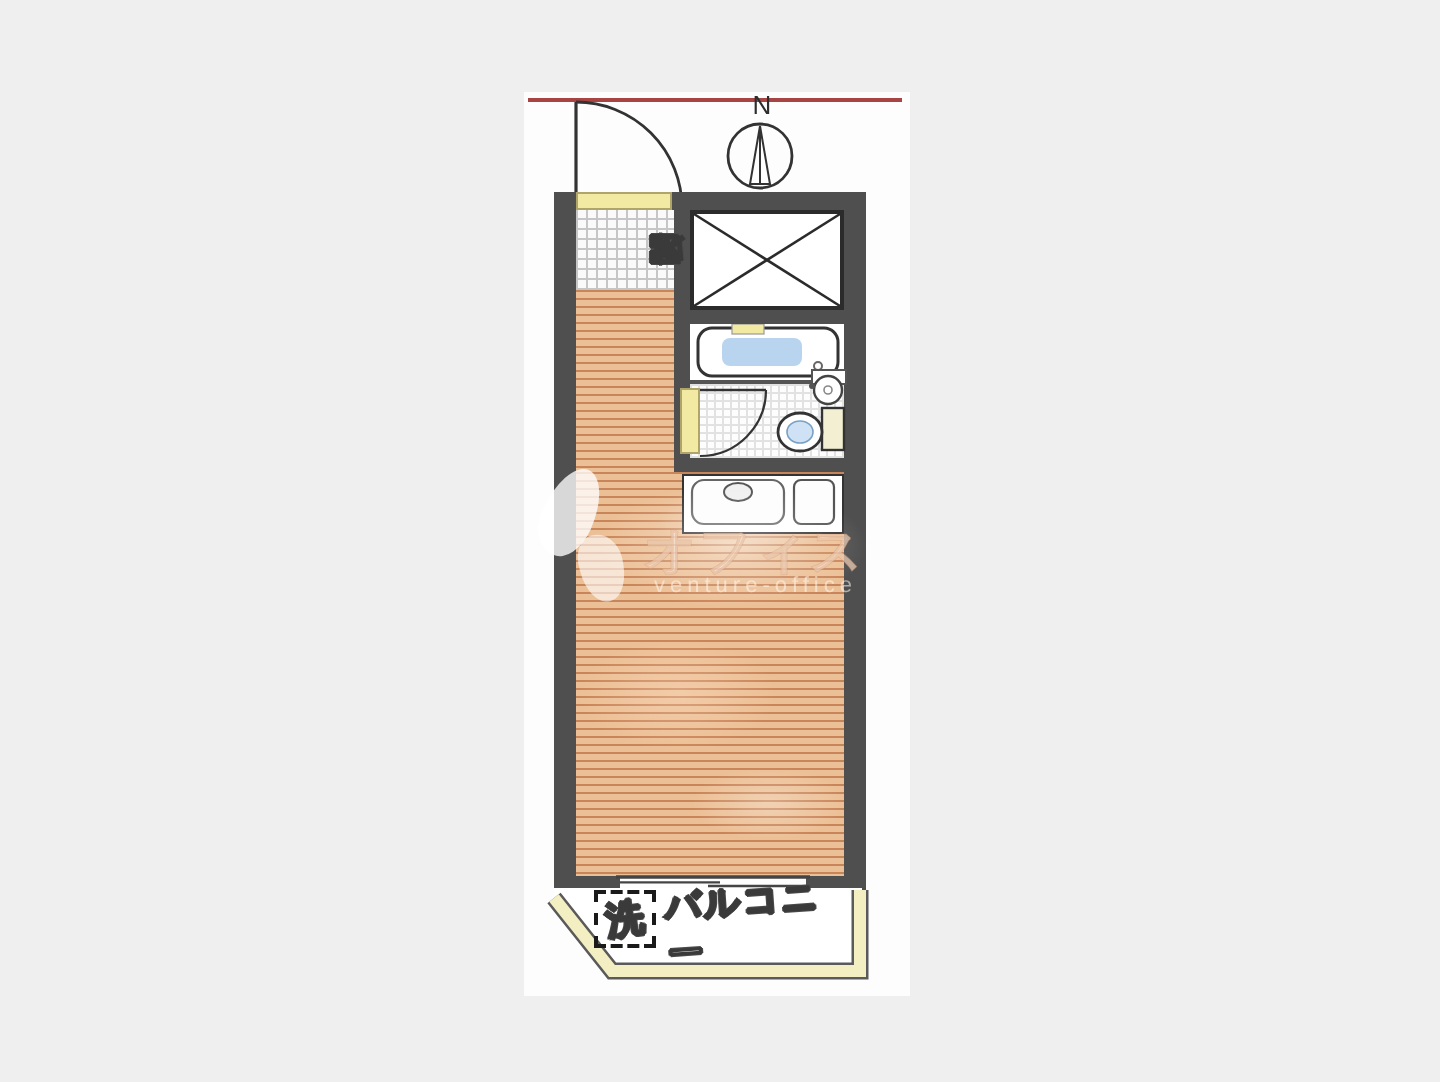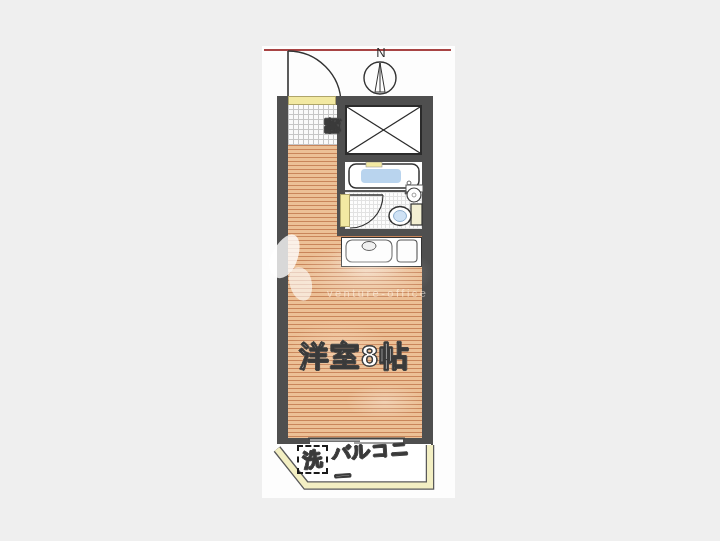--- a/index.html
+++ b/index.html
@@ -152,21 +152,20 @@
   </div>
 
   <div class="abs kitchen">
     <svg width="78" height="27">
       <rect x="4" y="2" width="46" height="22" rx="6" fill="#fdfdfd" stroke="#666" stroke-width="1.1"></rect>
       <ellipse cx="27" cy="8" rx="7" ry="4.5" fill="#f0f0f0" stroke="#555" stroke-width="1"></ellipse>
       <rect x="55" y="2" width="20" height="22" rx="3.5" fill="#fdfdfd" stroke="#555" stroke-width="1.1"></rect>
     </svg>
   </div>
 
-  <div class="abs room-label outline-text">洋室8帖</div>
 
   <svg class="abs window-svg" width="97" height="10">
     <line x1="0" y1="1.5" x2="97" y2="1.5" stroke="#444" stroke-width="1.8"></line>
     <line x1="0" y1="8" x2="97" y2="8" stroke="#444" stroke-width="1.8"></line>
     <line x1="2" y1="4.2" x2="52" y2="4.2" stroke="#444" stroke-width="1.2"></line>
     <line x1="46" y1="6" x2="95" y2="6" stroke="#444" stroke-width="1.2"></line>
   </svg>
 
   <svg class="abs balcony-svg" width="170" height="52">
     <polygon points="7,8 36,46 161,46 161,4 7,4" fill="#fff"></polygon>
@@ -176,15 +175,16 @@
   <div class="abs washer-box">
     <span class="washer-label outline-text">洗</span>
   </div>
   <div class="abs balcony-label outline-text">バルコニー</div>
 
   <div class="abs watermark wm-logo">
     <span class="s1"></span>
       <span class="s2"></span>
   </div>
   <div class="abs watermark wm-glow"></div>
+  <div class="abs watermark wm-text">オフィス</div>
   <div class="abs watermark wm-subtext">venture-office</div>
 
 </div>
 
 </body></html>

